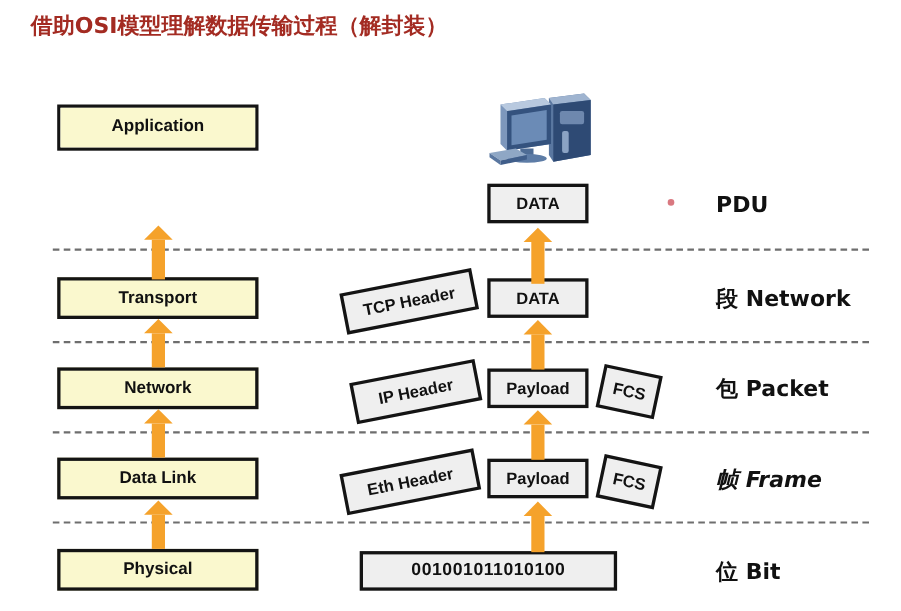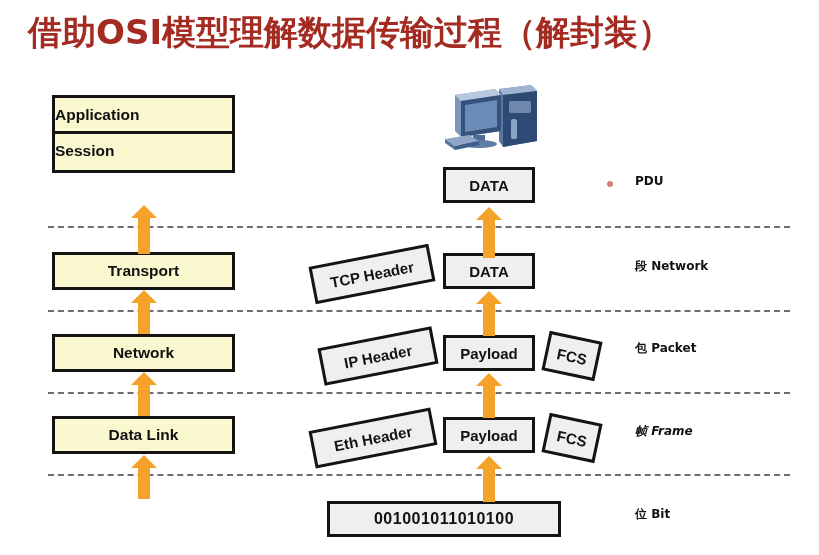--- a/index.html
+++ b/index.html
@@ -8,40 +8,40 @@
     background: #ffffff;
     font-family: "Liberation Sans", "DejaVu Sans", sans-serif;
     overflow: hidden;
   }
   #canvas { position: relative; width: 819px; height: 555px; background: #fff; }
 
   
   #title {
     position: absolute;
     left: 28px; top: 10px;
-    font-size: 34px;
+    font-size: 20px;
     font-weight: 700;
     color: #A32B22;
     letter-spacing: 0px;
     white-space: nowrap;
     font-family: "DejaVu Sans", "Liberation Sans", sans-serif;
   }
 
   
   .osi-group {
     position: absolute;
     left: 52px;
     width: 183px;
     border: 3px solid #141414;
     background: #FAF8CE;
   }
   .osi-cell {
     height: 36px;
     line-height: 33px;
-    text-align: left;
+    text-align: center;
     font-size: 15.5px;
     font-weight: 700;
     color: #111;
     border-bottom: 3px solid #141414;
     background: #FAF8CE;
   }
   .osi-cell:last-child { border-bottom: none; }
 
   .osi-box {
     position: absolute;
@@ -97,25 +97,26 @@
     align-items: center;
     justify-content: center;
     white-space: nowrap;
   }
   .unit.tilt-left  { transform: rotate(-11deg); }
   .unit.tilt-right { transform: rotate(12deg); }
 
   
   .right-label {
     position: absolute;
-    font-size: 12px;
+    font-size: 20px;
     font-weight: 700;
     color: #111;
     white-space: nowrap;
     font-family: "DejaVu Sans", "Liberation Sans", sans-serif;
+    margin-left: 16px;
   }
 
   
   #red-dot {
     position: absolute;
     left: 607px; top: 181px;
     width: 6px; height: 6px;
     border-radius: 50%;
     background: #D2606A;
     opacity: .85;
@@ -126,26 +127,26 @@
 </style>
 </head>
 <body>
 
 <div id="canvas">
 
   <div id="title">借助OSI模型理解数据传输过程（解封装）</div>
 
   <div class="osi-group" style="top:95px;">
     <div class="osi-cell">Application</div>
-    <div class="osi-cell">Session</div>
   </div>
 
   <div class="osi-box" style="top:334px;">Network</div>
   <div class="osi-box" style="top:252px;">Transport</div>
   <div class="osi-box" style="top:416px;">Data Link</div>
+  <div class="osi-box" style="top:499px;">Physical</div>
 
   <div class="divider" style="top:226px;"></div>
   <div class="divider" style="top:310px;"></div>
   <div class="divider" style="top:392px;"></div>
   <div class="divider" style="top:474px;"></div>
 
   <div class="arrow-up" style="left:131px; top:205px;">
     <div class="head"></div>
       <div class="shaft" style="height:36px;"></div>
   </div>

